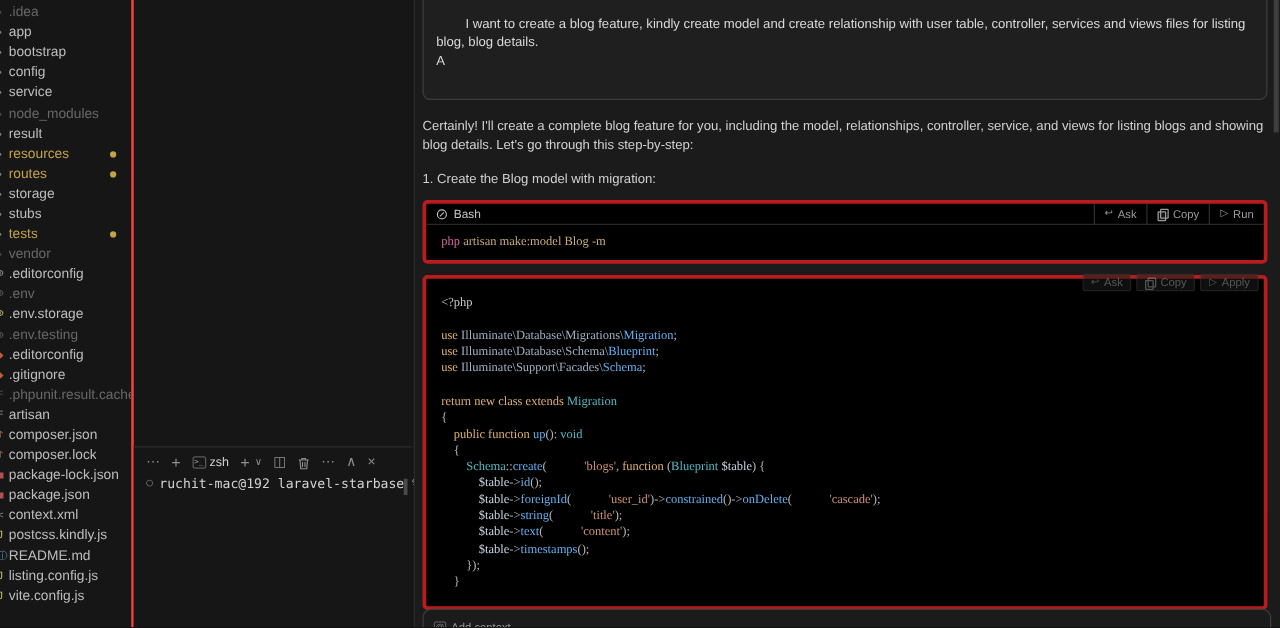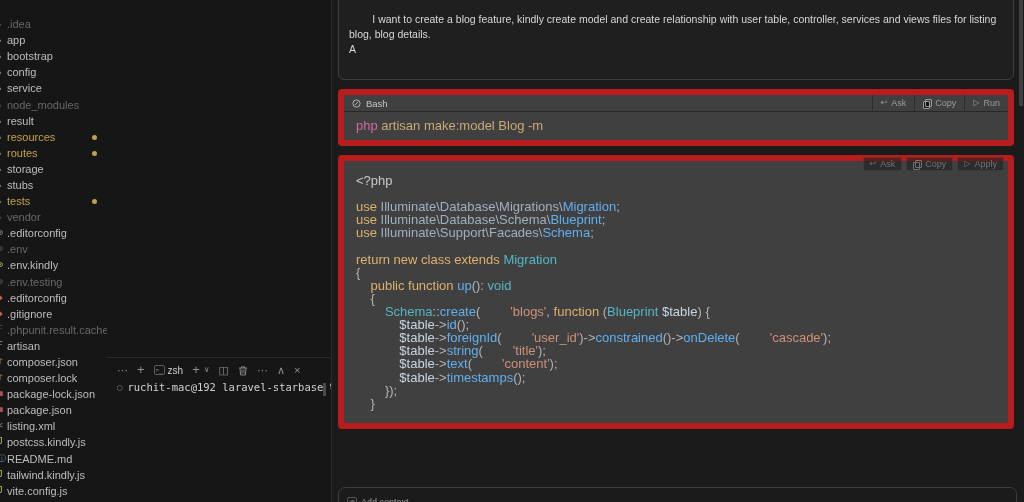--- a/index.html
+++ b/index.html
@@ -2,21 +2,21 @@
 <html><head>
 <meta charset="utf-8">
 <style>
   * { margin:0; padding:0; box-sizing:border-box; }
   html,body { background:#101010; }
   .app { position:relative; width:1024px; height:502px; background:#161616; overflow:hidden;
          font-family:"Liberation Sans", sans-serif; color:#d6d6d6; }
 
   
   .sidebar { position:absolute; left:0; top:0; width:110px; height:502px; background:#161616;
-             border-right:1px solid #ef4444; overflow:hidden; padding-top:16px; }
+             border-right:5px solid #ef4444; overflow:hidden; padding-top:2px; }
   .fe-row { position:relative; height:16.1px; display:flex; align-items:center; font-size:11px;
             color:#bdbdbd; white-space:nowrap; cursor:pointer; }
   .fe-row.dimmed { color:#686868; }
   .fe-row.modified { color:#c3a348; }
   .chev { width:9px; margin-left:-2px; color:#8a8a8a; font-size:11px; flex:none; }
   .fe-row.dimmed .chev { color:#555; }
   .ficon { width:9px; margin-left:-2px; flex:none; font-size:8px; line-height:8px; color:#8f8f8f;
            font-family:"DejaVu Sans Mono", monospace; }
   .ficon.gear-icon::before { content:"⚙"; }
   .ficon.env-icon::before { content:"⚙"; color:#b8b15a; }
@@ -57,39 +57,39 @@
   
   .chat { position:absolute; left:331px; top:0; width:693px; height:502px; background:#1b1b1b;
           border-left:1px solid #2c2c2c; overflow:hidden; }
   .chat-scroll { position:absolute; inset:0 4px 0 0; padding:0 6px 0 6px; overflow:hidden; }
   .user-msg { margin-top:-10px; border:1px solid #3d3d3d; border-radius:6px; background:#1f1f1f;
               padding:6px 10px 7px 10px; font-size:10.5px; line-height:15px; color:#d8d8d8;
               white-space:pre-wrap; }
   .para { font-size:10.5px; line-height:15px; color:#d0d0d0; margin-top:14px; }
   .para.step { margin-top:12px; }
 
-  .code-block { position:relative; border:6px solid #b91c1c; border-radius:4px; background:#404040;
+  .code-block { position:relative; border:3px solid #b91c1c; border-radius:4px; background:#000000;
                 margin-top:9px; }
   .cb-header { display:flex; align-items:center; justify-content:space-between; height:17px;
                border-bottom:1px solid #282828; padding:0 0 0 8px; }
   .cb-lang { display:flex; align-items:center; gap:5px; font-size:9.5px; color:#c4c4c4; }
   .bash-svg { width:9px; height:9px; }
   .cb-actions { display:flex; align-items:stretch; height:17px; }
   .cb-btn { display:flex; align-items:center; gap:4px; padding:0 8px; font-size:9px; color:#9b9b9b;
             border-left:1px solid #2d2d2d; cursor:pointer; }
   .cb-btn .ico-ch { font-size:8px; line-height:8px; }
   .ico-copy { position:relative; width:8px; height:9px; display:inline-block; }
   .ico-copy::before { content:""; position:absolute; left:0; top:2px; width:5px; height:6px;
                       border:1px solid #9b9b9b; border-radius:1px; background:#141414; }
   .ico-copy::after { content:""; position:absolute; left:2px; top:0; width:5px; height:6px;
                      border:1px solid #9b9b9b; border-radius:1px; }
   .cb-actions.floating { position:absolute; top:-4px; right:4px; opacity:.55; height:14px; }
   .cb-actions.floating .cb-btn { border:1px solid #3a3a3a; background:#1d1d1d; margin-left:4px;
                                  border-radius:2px; padding:0 6px; }
-  pre.code { font-family:Liberation Sans, sans-serif; font-size:13px; line-height:13.1px;
+  pre.code { font-family:Liberation Serif, serif; font-size:10px; line-height:13.1px;
              padding:7px 12px 8px 12px; color:#c9c9c9; overflow:hidden; }
   pre.code .cl { white-space:pre; }
   #php-code { padding-top:13px; padding-bottom:0; }
   .t-tag { color:#c9c9c9; } .t-kw { color:#ddb16e; } .t-ns { color:#9fb0c0; }
   .t-type2 { color:#61afef; } .t-type { color:#56b6c2; } .t-fn { color:#61afef;text-align:center; }
   .t-var { color:#c9d4e3; } .t-str { color:#ce9178;margin-left:30px; } .t-pun { color:#b4b4b4; }
   .t-cmd { color:#cf68a0; } .t-arg { color:#c8aa77; }
 
   .chat-input { position:absolute; left:6px; right:7px; bottom:-2px; height:17px;
                 border:1px solid #3d3d3d; border-radius:7px 7px 0 0; background:#1b1b1b;
@@ -166,21 +166,21 @@
         <div class="fe-row normal">
           <span class="ficon gear-icon"></span>
           <span class="fe-label">.editorconfig</span>
         </div>
         <div class="fe-row dimmed">
           <span class="ficon env-icon"></span>
           <span class="fe-label">.env</span>
         </div>
         <div class="fe-row normal">
           <span class="ficon env-icon"></span>
-          <span class="fe-label">.env.kindly</span>
+          <span class="fe-label">.env.storage</span>
         </div>
         <div class="fe-row dimmed">
           <span class="ficon env-icon"></span>
           <span class="fe-label">.env.testing</span>
         </div>
         <div class="fe-row normal">
           <span class="ficon git-icon"></span>
           <span class="fe-label">.editorconfig</span>
         </div>
         <div class="fe-row normal">
@@ -206,33 +206,33 @@
         <div class="fe-row normal">
           <span class="ficon npm-icon"></span>
           <span class="fe-label">package-lock.json</span>
         </div>
         <div class="fe-row normal">
           <span class="ficon npm-icon"></span>
           <span class="fe-label">package.json</span>
         </div>
         <div class="fe-row normal">
           <span class="ficon xml-icon"></span>
-          <span class="fe-label">listing.xml</span>
+          <span class="fe-label">context.xml</span>
         </div>
         <div class="fe-row normal">
           <span class="ficon js-icon"></span>
           <span class="fe-label">postcss.kindly.js</span>
         </div>
         <div class="fe-row normal">
           <span class="ficon readme-icon"></span>
           <span class="fe-label">README.md</span>
         </div>
         <div class="fe-row normal">
           <span class="ficon js-icon"></span>
-          <span class="fe-label">tailwind.kindly.js</span>
+          <span class="fe-label">listing.config.js</span>
         </div>
         <div class="fe-row normal">
           <span class="ficon js-icon"></span>
           <span class="fe-label">vite.config.js</span>
         </div>
       </div>
   </aside>
 
   <main class="middle">
     <div class="editor-empty"></div>
@@ -263,20 +263,22 @@
   </main>
 
   <section class="chat">
     <div class="chat-scroll">
 
       <div class="user-msg">
         <span>I want to create a blog feature, kindly create model and create relationship with user table, controller, services and views files for listing blog, blog details.
 A</span>
       </div>
 
+      <p class="para">Certainly! I'll create a complete blog feature for you, including the model, relationships, controller, service, and views for listing blogs and showing blog details. Let's go through this step-by-step:</p>
+      <p class="para step">1. Create the Blog model with migration:</p>
 
       <div class="code-block">
         <div class="cb-header">
           <span class="cb-lang">
             <svg class="bash-svg" viewBox="0 0 10 10">
               <circle cx="5" cy="5" r="4" stroke="#bdbdbd" stroke-width="1" fill="none"></circle>
               <path d="M3.2 6.8L6.8 3.2" stroke="#bdbdbd" stroke-width="1"></path>
             </svg>
             <span>Bash</span>
           </span>

